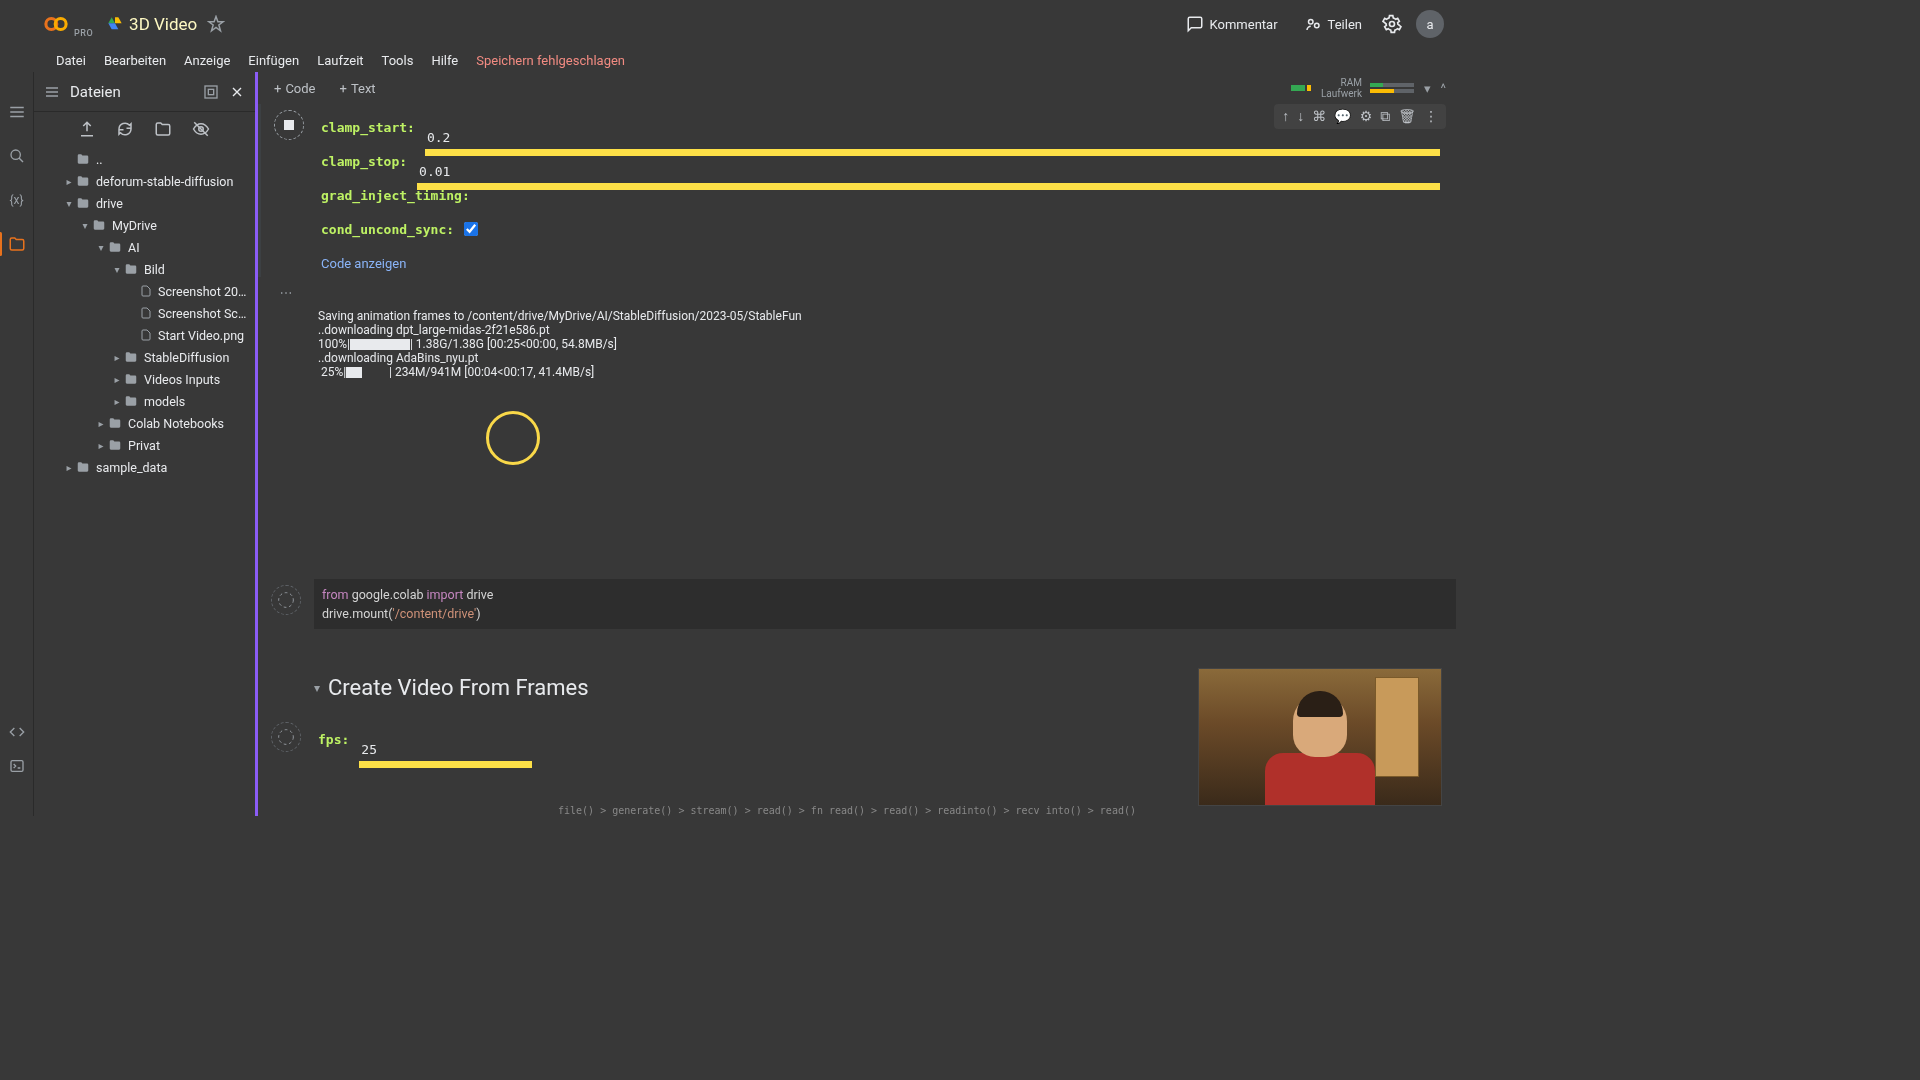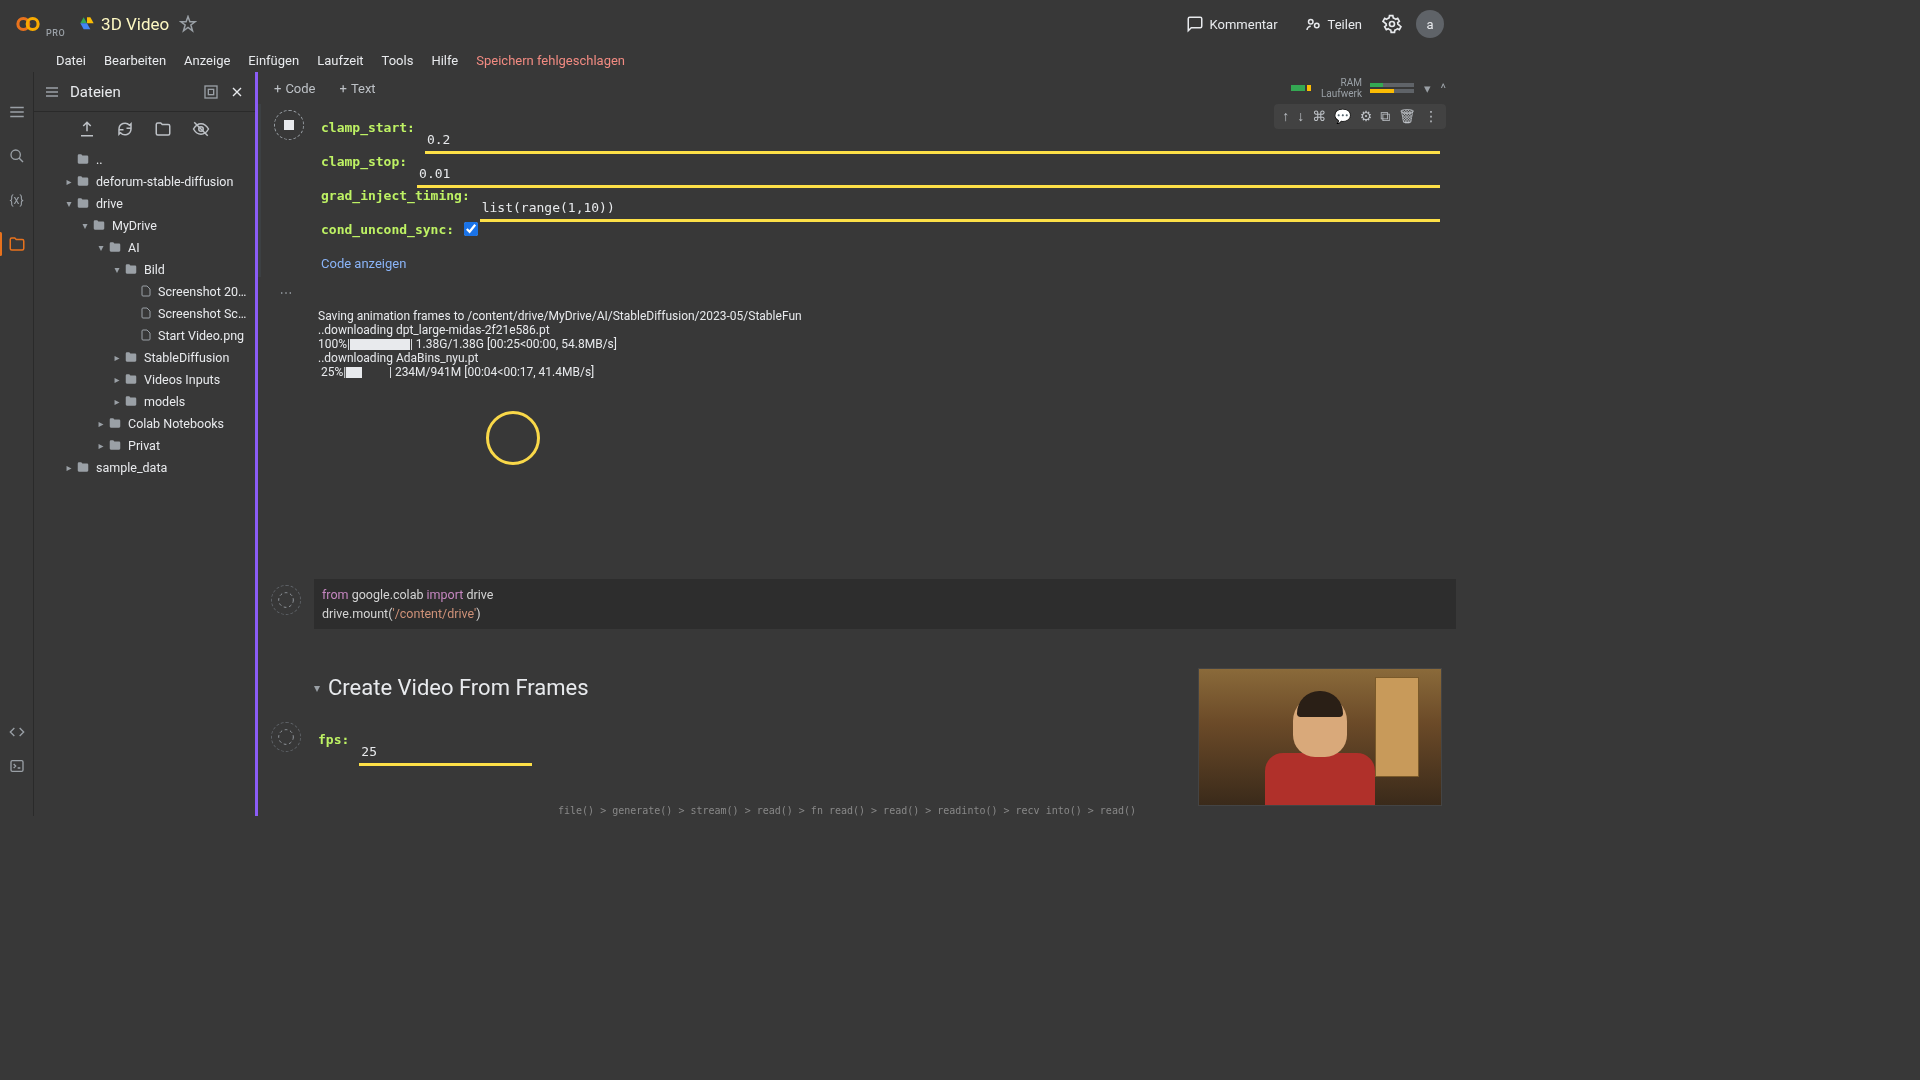--- a/index.html
+++ b/index.html
@@ -1,17 +1,17 @@
 <!DOCTYPE html>
 <html><head>
 <meta charset="utf-8">
 <style>
 * { margin:0; padding:0; box-sizing:border-box; font-family:Roboto,Arial,sans-serif; }
 body { background:#383838; color:#e8eaed; font-size:13px; overflow:hidden; width:1456px; height:816px; position:relative; }
-.header { height:48px; display:flex; align-items:center; padding:4px 12px; background:#383838; }
+.header { height:48px; display:flex; align-items:center; padding:4px 12px; background:#383838;margin-left:28px; }
 .logo { width:32px; height:32px; display:flex; align-items:center; justify-content:center; }
 .logo svg { width:28px; height:28px; }
 .pro { color:#9aa0a6; font-size:9px; font-weight:500; margin-left:2px; margin-top:18px; letter-spacing:0.5px; }
 .doc-icon { margin-left:14px; display:flex; align-items:center; }
 .doc-title { font-size:17px; color:#fef9c3; margin-left:6px; }
 .star { margin-left:10px; color:#9aa0a6; cursor:pointer; }
 .hdr-right { margin-left:auto; display:flex; align-items:center; gap:14px; }
 .hdr-btn { display:flex; align-items:center; gap:6px; color:#e8eaed; font-size:13px; cursor:pointer; padding:4px 6px; }
 .gear { color:#e8eaed; cursor:pointer; }
 .avatar { width:28px; height:28px; border-radius:50%; background:#5f6368; display:flex; align-items:center; justify-content:center; font-size:13px; cursor:pointer; }
@@ -52,21 +52,21 @@
 .cell-gutter { width:56px; display:flex; justify-content:center; padding-top:6px; }
 .run-btn { width:30px; height:30px; border-radius:50%; border:1px solid #5f6368; display:flex; align-items:center; justify-content:center; cursor:pointer; background:#383838; }
 .run-btn.running { border:1px dashed #9aa0a6; }
 .cell-body { flex:1; padding:6px 16px 6px 4px; }
 .cell.active { }
 .cell.active .cell-body { }
 .cell-actions { position:absolute; top:0; right:10px; display:flex; gap:8px; background:#424242; padding:4px 8px; border-radius:4px; }
 .cell-actions span { color:#bdc1c6; cursor:pointer; font-size:14px; }
 .form-row { display:flex; align-items:center; height:34px; }
 .form-label { font-size:13px; font-weight:bold; color:#bef264; margin-right:10px; font-family:monospace; }
-.form-input { background:transparent; border:none; border-bottom:3px solid #fde047; color:#e8eaed; font-size:13px; padding:4px 2px; flex:1; outline:none; font-family:monospace;margin-top:28px; }
+.form-input { background:transparent; border:none; border-bottom:7px solid #fde047; color:#e8eaed; font-size:13px; padding:4px 2px; flex:1; outline:none; font-family:monospace;margin-top:28px; }
 .form-check { width:14px; height:14px; accent-color:#1a73e8; }
 .section-head { font-size:14px; font-weight:bold; color:#e8eaed; margin:8px 0; }
 .show-code { color:#8ab4f8; font-size:13px; cursor:pointer; margin-top:10px; }
 .output { font-family:monospace; font-size:12px; color:#e8eaed; white-space:pre; padding:4px 0; margin-top:2px; }
 .out-gutter { width:56px; display:flex; justify-content:center; align-items:flex-start; padding-top:2px; color:#9aa0a6; cursor:pointer; }
 .progress-block { display:inline-block; background:#e8eaed; height:11px; vertical-align:middle; }
 .highlight-ring { position:absolute; width:54px; height:54px; border:3px solid #f9d849; border-radius:50%; pointer-events:none; }
 .code-cell { background:#2d2d2d; }
 .code-line { font-family:monospace; font-size:12.5px; color:#d4d4d4; padding:2px 8px; }
 .kw { color:#c586c0;text-align:right; } .str { color:#ce9178; }
@@ -420,21 +420,20 @@
           <div class="form-row">
               <span class="form-label">clamp_start:</span>
               <input class="form-input" value="0.2" style="">
             </div>
           <div class="form-row">
               <span class="form-label">clamp_stop:</span>
               <input class="form-input" value="0.01" style="">
             </div>
           <div class="form-row">
               <span class="form-label">grad_inject_timing:</span>
-              <input class="form-input" value="list(range(1,10))" style="">
             </div>
           <div class="form-row">
               <span class="form-label">cond_uncond_sync:</span>
               <input type="checkbox" class="form-check" checked="" style="">
             </div>
           <div class="show-code">Code anzeigen</div>
         </div>
       </div>
 
       <div class="cell">

